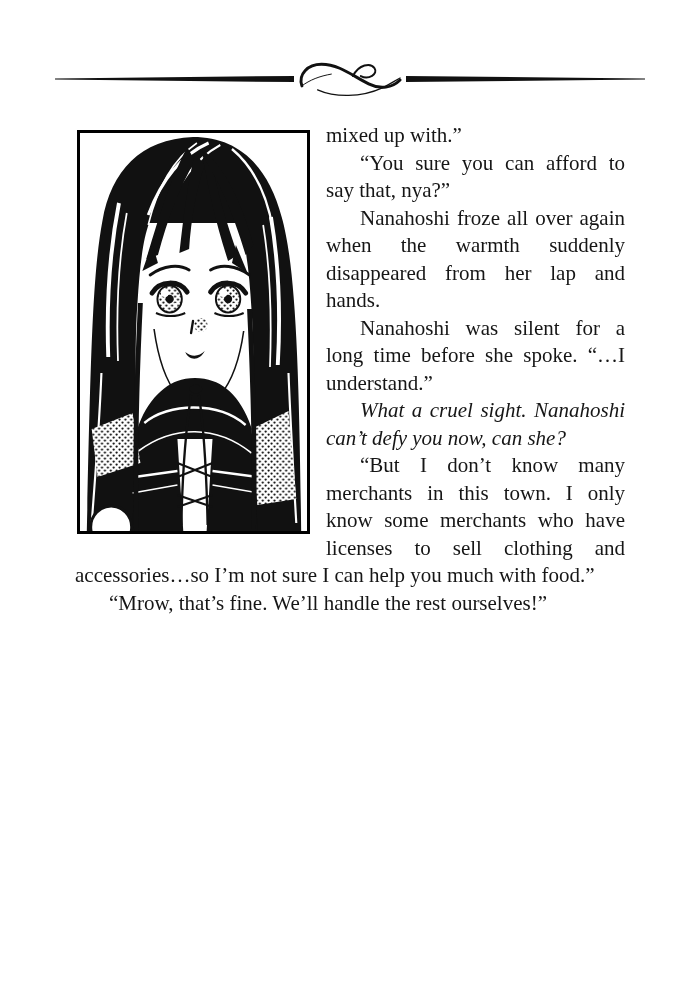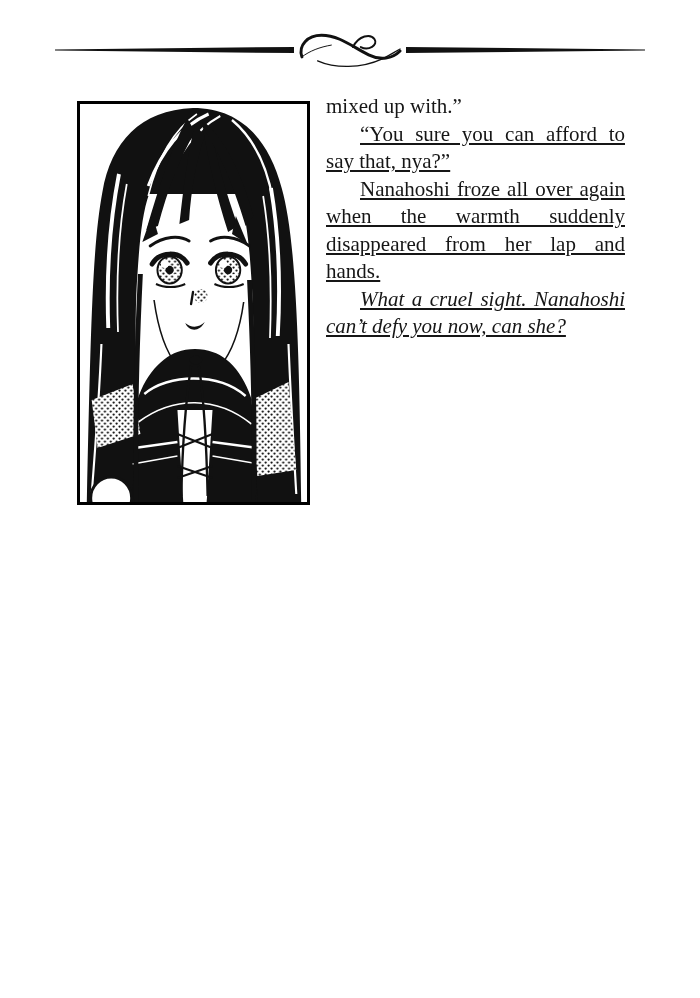--- a/index.html
+++ b/index.html
@@ -1,19 +1,19 @@
 <!DOCTYPE html>
 <html><head>
 <meta charset="utf-8">
 <style>
   * { margin:0; padding:0; box-sizing:border-box; }
   html,body { background:#ffffff; }
   .page {
     position:relative; width:700px; height:895px; background:#ffffff;
-    font-family:"Liberation Serif", serif; color:#161616; overflow:hidden;
+    font-family:"Liberation Serif", serif; color:#161616; overflow:hidden;margin-top:29px;
   }
   
   .ornament {
     position:absolute; top:27px; left:55px; right:55px; height:46px;
     display:flex; align-items:center;
   }
   .orn-line { flex:1; height:8px; }
   .orn-line polygon, .foot-line polygon { fill:#111; }
   .flourish { width:108px; height:46px; margin:0 2px; }
   .flourish path { stroke:#111; fill:none; stroke-linecap:round; }
@@ -21,21 +21,21 @@
   .content { position:absolute; top:93px; left:75px; right:75px; }
   figure.illustration {
     float:left; width:233px; height:404px; margin:8px 16px 6px 2px;
     border:3px solid #000; background:#fff;
   }
   figure.illustration svg { display:block; width:100%; height:100%; }
   .para {
     font-size:21px; line-height:27.5px; text-align:justify;
     hyphens:manual; -webkit-hyphens:manual;
   }
-  .para.indent { text-indent:34px;text-decoration:underline; }
+  .para.indent { text-indent:34px; }
   .para.italic { font-style:italic; }
   
   .footer {
     position:absolute; left:55px; right:55px; top:931px; height:28px;
     display:flex; align-items:flex-end; gap:18px;
   }
   .foot-line { flex:1; height:8px; }
   .num { font-size:22px; line-height:1; color:#111; padding:0 2px; }
 </style>
 </head>
@@ -133,21 +133,24 @@
         <path d="M12 296 L54 280 L62 330 L18 344 Z" fill="url(#ht)"></path>
         <path d="M176 296 L214 278 L222 366 L182 372 Z" fill="url(#ht)"></path>
         <path d="M62 170 C58 250 56 320 58 398" stroke="#111" stroke-width="5" fill="none"></path>
         <path d="M174 176 C178 256 180 326 178 398" stroke="#111" stroke-width="5" fill="none"></path>
       </svg>
     </figure>
     <div class="text-flow">
         <p class="para">mixed up with.”</p>
         <p class="para indent">“You sure you can afford to say that, nya?”</p>
         <p class="para indent">Nanahoshi froze all over again when the warmth sud­denly disappeared from her lap and hands.</p>
+        <p class="para indent">Nanahoshi was silent for a long time before she spoke. “…I understand.”</p>
         <p class="para italic indent">What a cruel sight. Nanahoshi can’t defy you now, can she?</p>
+        <p class="para indent">“But I don’t know many merchants in this town. I only know some merchants who have licenses to sell clothing and accessories…so I’m not sure I can help you much with food.”</p>
+        <p class="para indent">“Mrow, that’s fine. We’ll handle the rest ourselves!”</p>
       </div>
   </main>
 
   <footer class="footer">
     <svg class="foot-line" viewBox="0 0 240 8" preserveAspectRatio="none" aria-hidden="true">
       <polygon points="0,3.4 240,1.1 240,6.9 0,4.6"></polygon>
     </svg>
     <div class="num">17</div>
     <svg class="foot-line" viewBox="0 0 240 8" preserveAspectRatio="none" aria-hidden="true">
       <polygon points="0,1.1 240,3.4 240,4.6 0,6.9"></polygon>

